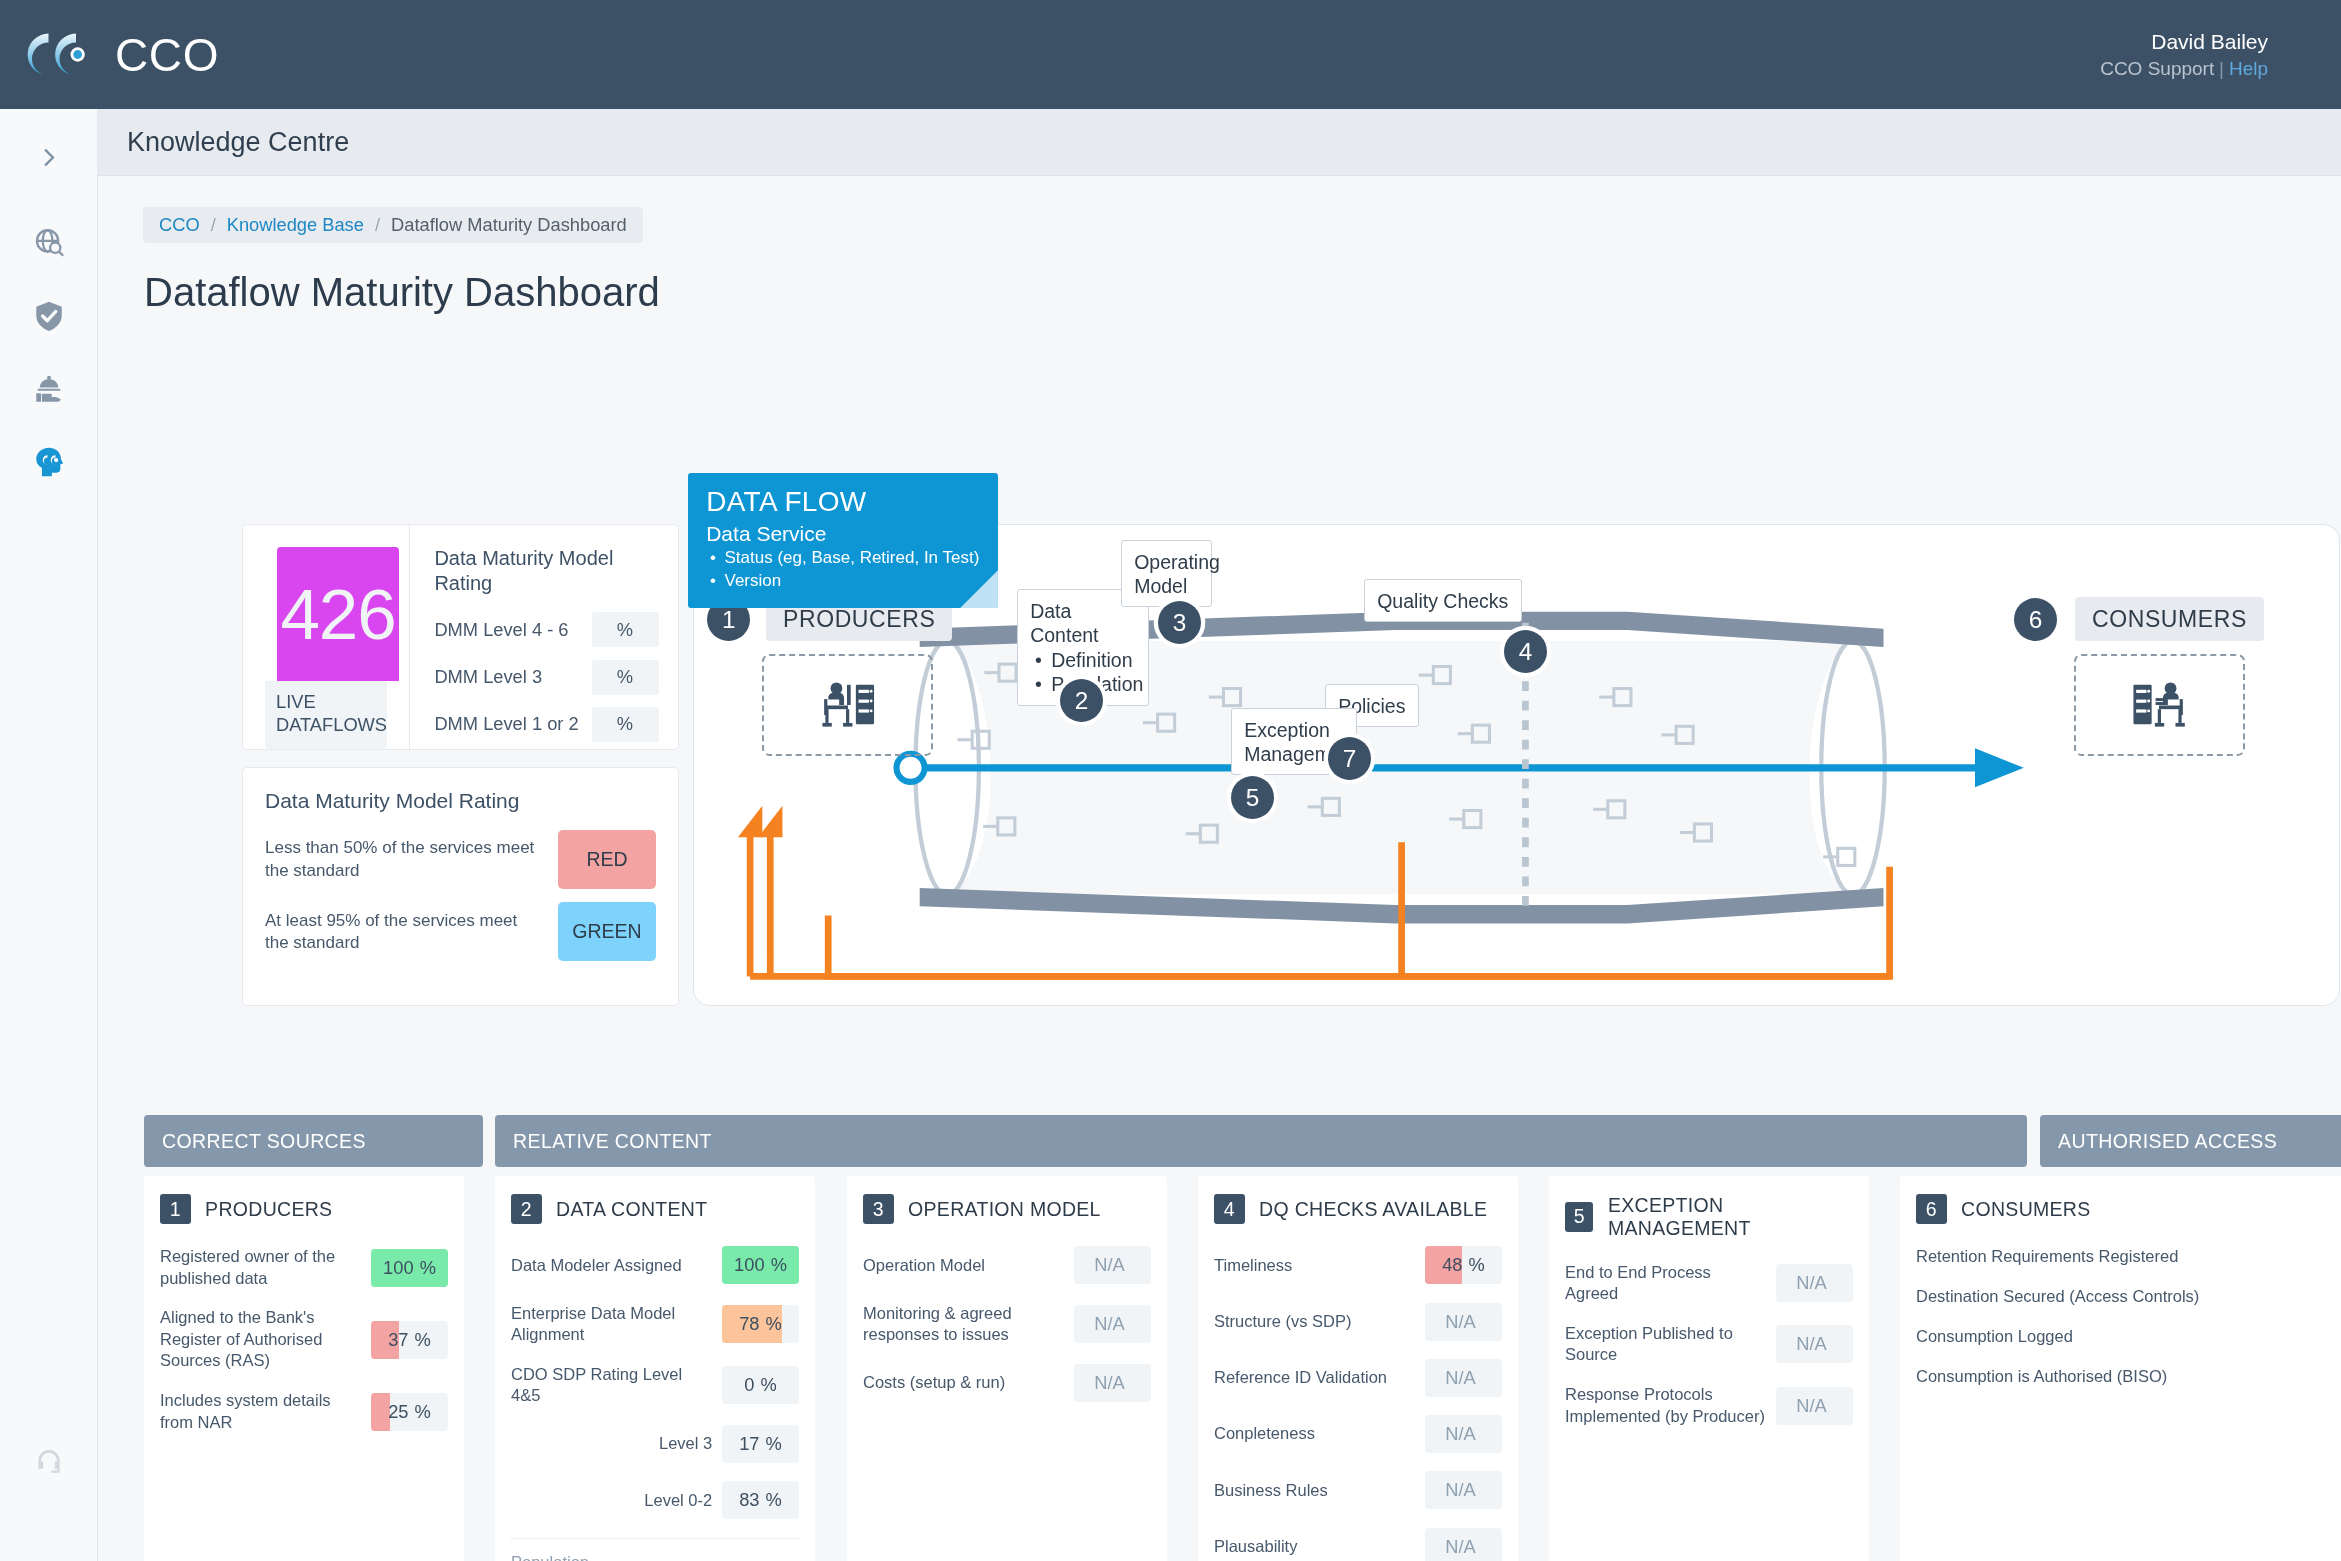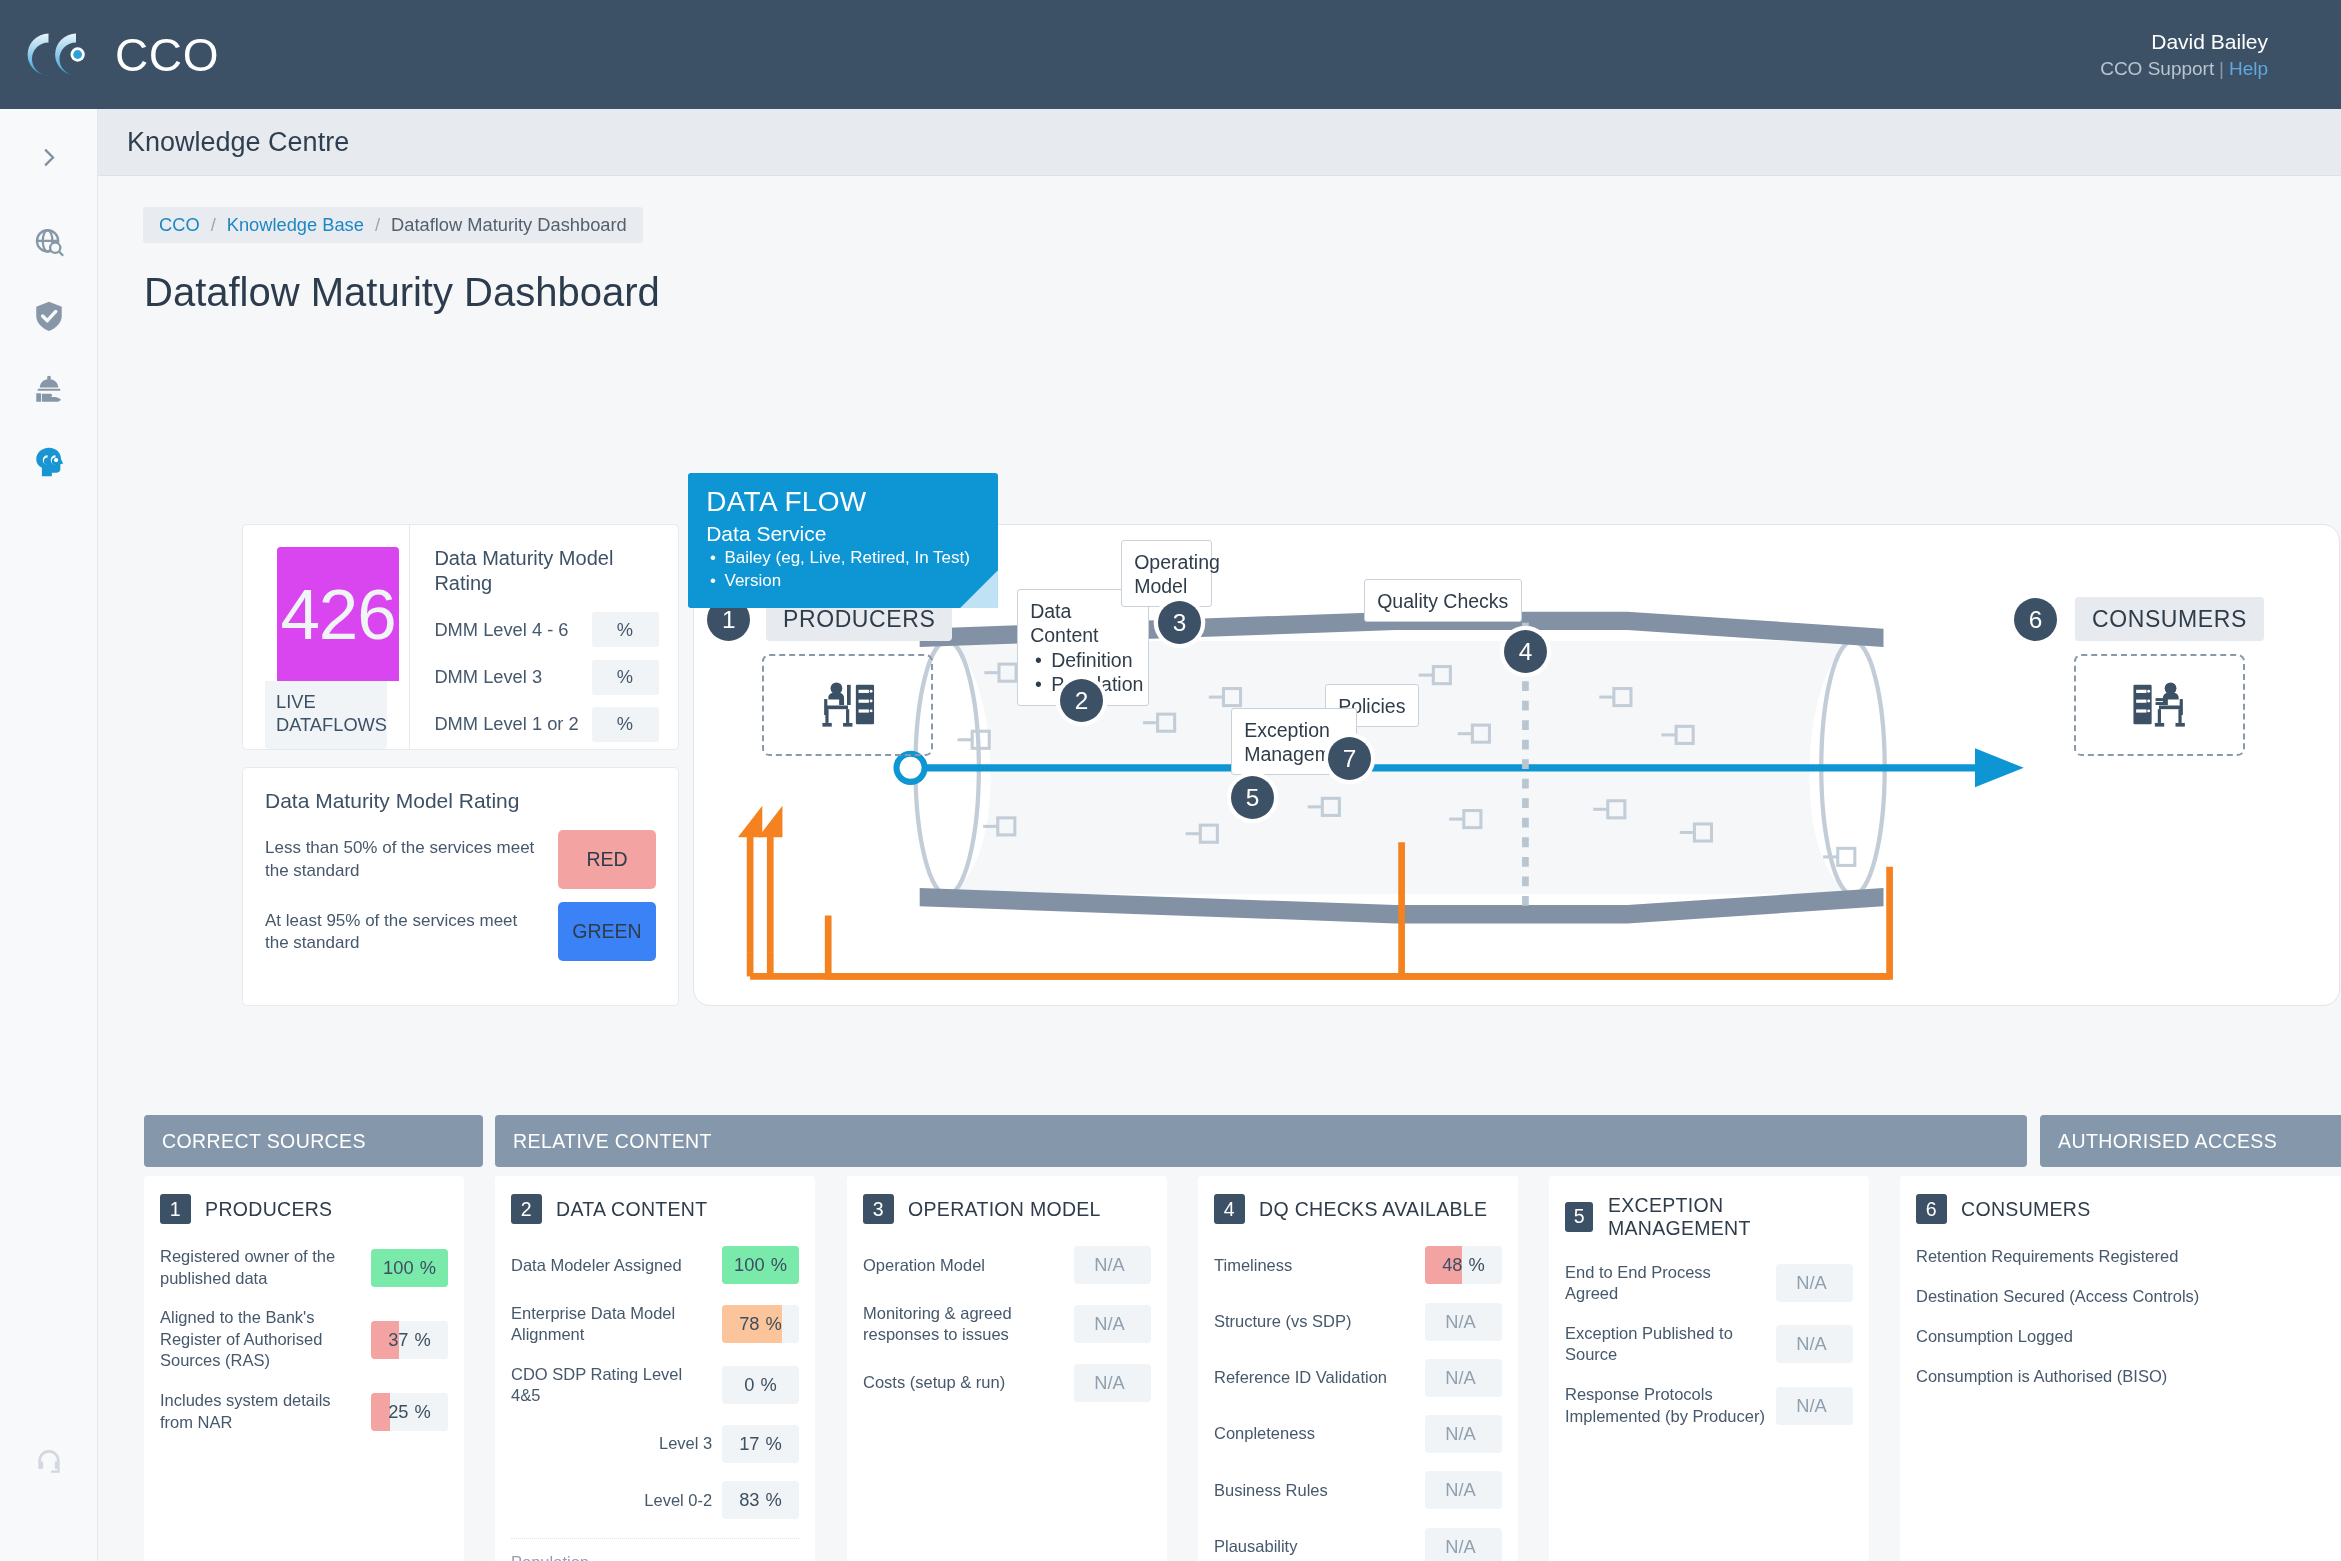--- a/index.html
+++ b/index.html
@@ -322,21 +322,21 @@
     </div>
 
     <div class="card legend-card">
       <h3>Data Maturity Model Rating</h3>
       <div class="legend-row">
         <span class="legend-text">Less than 50% of the services meet the standard</span>
         <span class="legend-pill" style="background: rgb(244, 163, 163);">RED</span>
       </div>
       <div class="legend-row">
         <span class="legend-text">At least 95% of the services meet the standard</span>
-        <span class="legend-pill" style="background: #3b82f6;">GREEN</span>
+        <span class="legend-pill" style="background: #7dd3fc;">GREEN</span>
       </div>
     </div>
 
     <div class="diagram">
       <div class="dg">
 
         <svg width="1647" height="482" style="position:absolute;inset:0;" viewBox="0 0 2700 790">
 
           <path d="M415 190 C500 230 520 560 415 605 L1900 605 C1795 560 1815 230 1900 190 Z" fill="#f5f7f9"></path>
 
@@ -398,21 +398,21 @@
           <path d="M125 700 L125 740" fill="none" stroke="#f58220" stroke-width="11"></path>
           <polygon points="72,512 112,460 112,512" fill="#f58220"></polygon>
           <polygon points="105,512 145,460 145,512" fill="#f58220"></polygon>
           <path d="M92 740 L1960 740" fill="none" stroke="#f58220" stroke-width="11"></path>
         </svg>
 
         <div class="callout">
           <h4>DATA FLOW</h4>
           <div class="sub">Data Service</div>
           <ul>
-            <li>Bailey (eg, Live, Retired, In Test)</li>
+            <li>Status (eg, Base, Retired, In Test)</li>
             <li>Version</li>
           </ul>
           <span class="fold"></span>
         </div>
 
         <div class="badge" style="left:13.4px; top:73px;">1</div>
         <div class="chip" style="left:72px; top:72px;">PRODUCERS</div>
         <div class="actorbox" style="left:68px; top:129px; width:171px; height:102px;">
           <span>
             <svg width="59" height="59" viewBox="0 0 24 24" fill="#3d5166">

